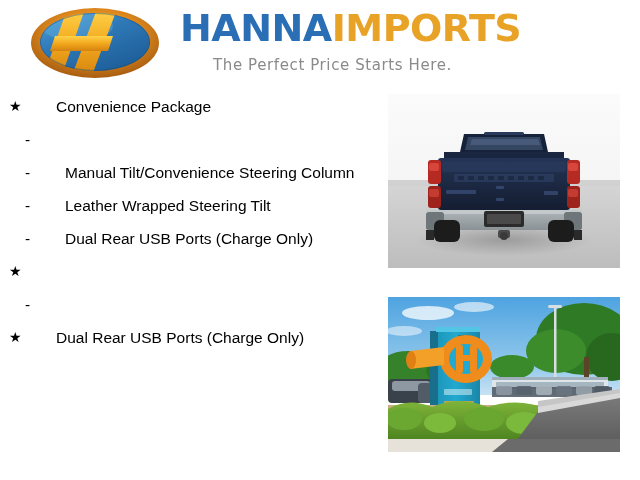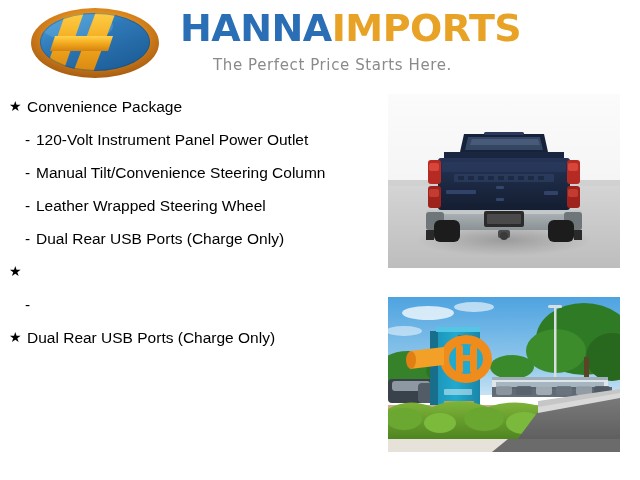--- a/index.html
+++ b/index.html
@@ -93,20 +93,21 @@
   }
   .bullet-dash {
     flex: 0 0 auto;
     width: 11px;
     line-height: 19px;
     color: #000000;
   }
   .feat-label {
     flex: 1 1 auto;
     max-width: 300px;
+    margin-left: 29px;
   }
 
   
   .photo {
     position: absolute;
     overflow: hidden;
     background: #ffffff;
   }
   #photo-truck {
     left: 388px;
@@ -170,31 +171,30 @@
 
 <div class="features">
 
   <div class="feat-row level-0">
     <span class="bullet-star">★</span>
     <span class="feat-label">Convenience Package</span>
   </div>
 
   <div class="feat-row level-1">
     <span class="bullet-dash">-</span>
-    <span class="feat-label">120-Volt Instrument Panel Power Outlet</span>
   </div>
 
   <div class="feat-row level-1">
     <span class="bullet-dash">-</span>
     <span class="feat-label">Manual Tilt/Convenience Steering Column</span>
   </div>
 
   <div class="feat-row level-1">
     <span class="bullet-dash">-</span>
-    <span class="feat-label">Leather Wrapped Steering Wheel</span>
+    <span class="feat-label">Leather Wrapped Steering Tilt</span>
   </div>
 
   <div class="feat-row level-1">
     <span class="bullet-dash">-</span>
     <span class="feat-label">Dual Rear USB Ports (Charge Only)</span>
   </div>
 
   <div class="feat-row level-0">
     <span class="bullet-star">★</span>
   </div>

